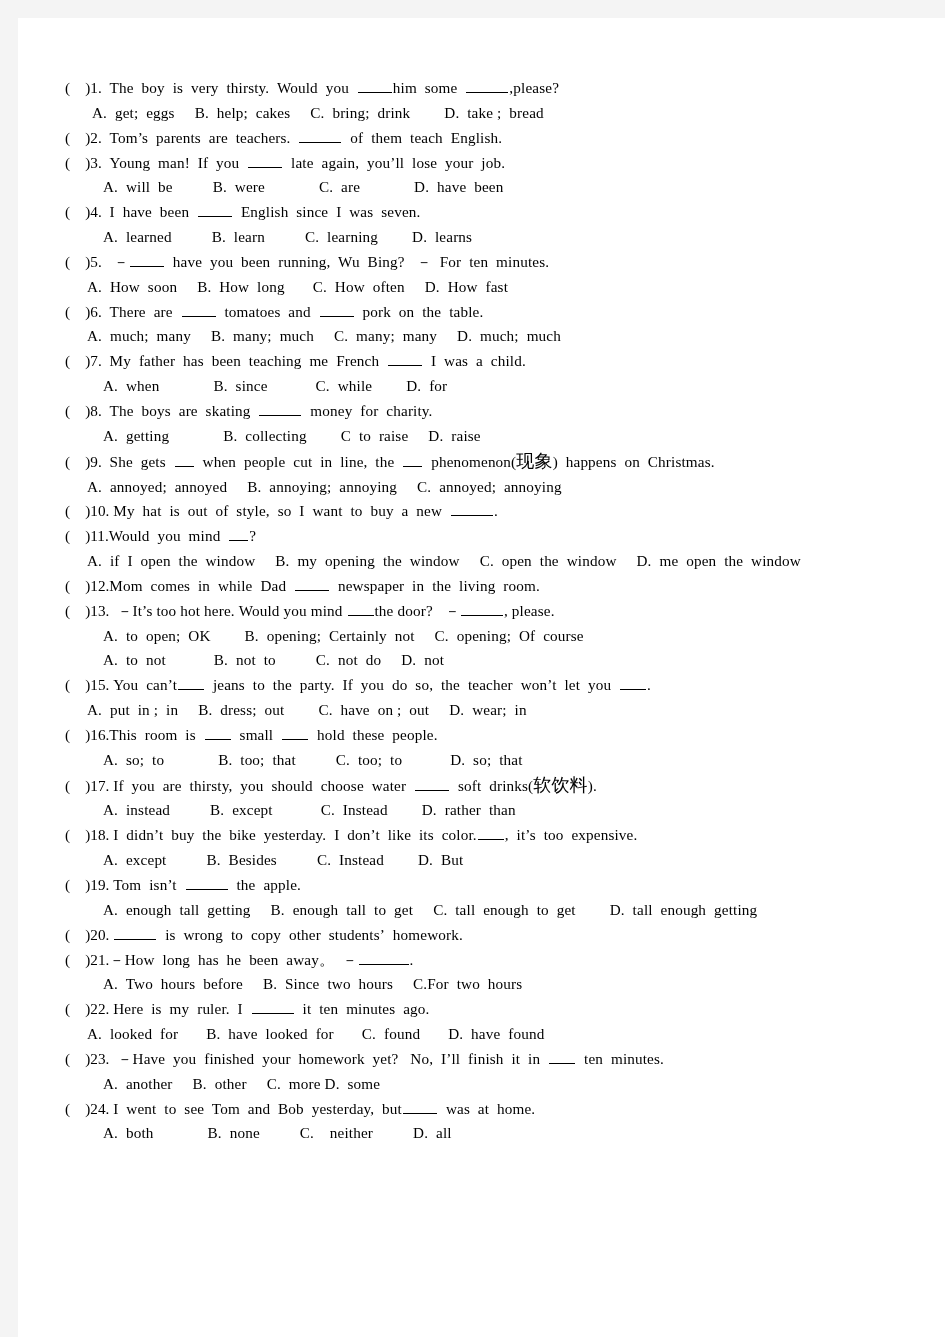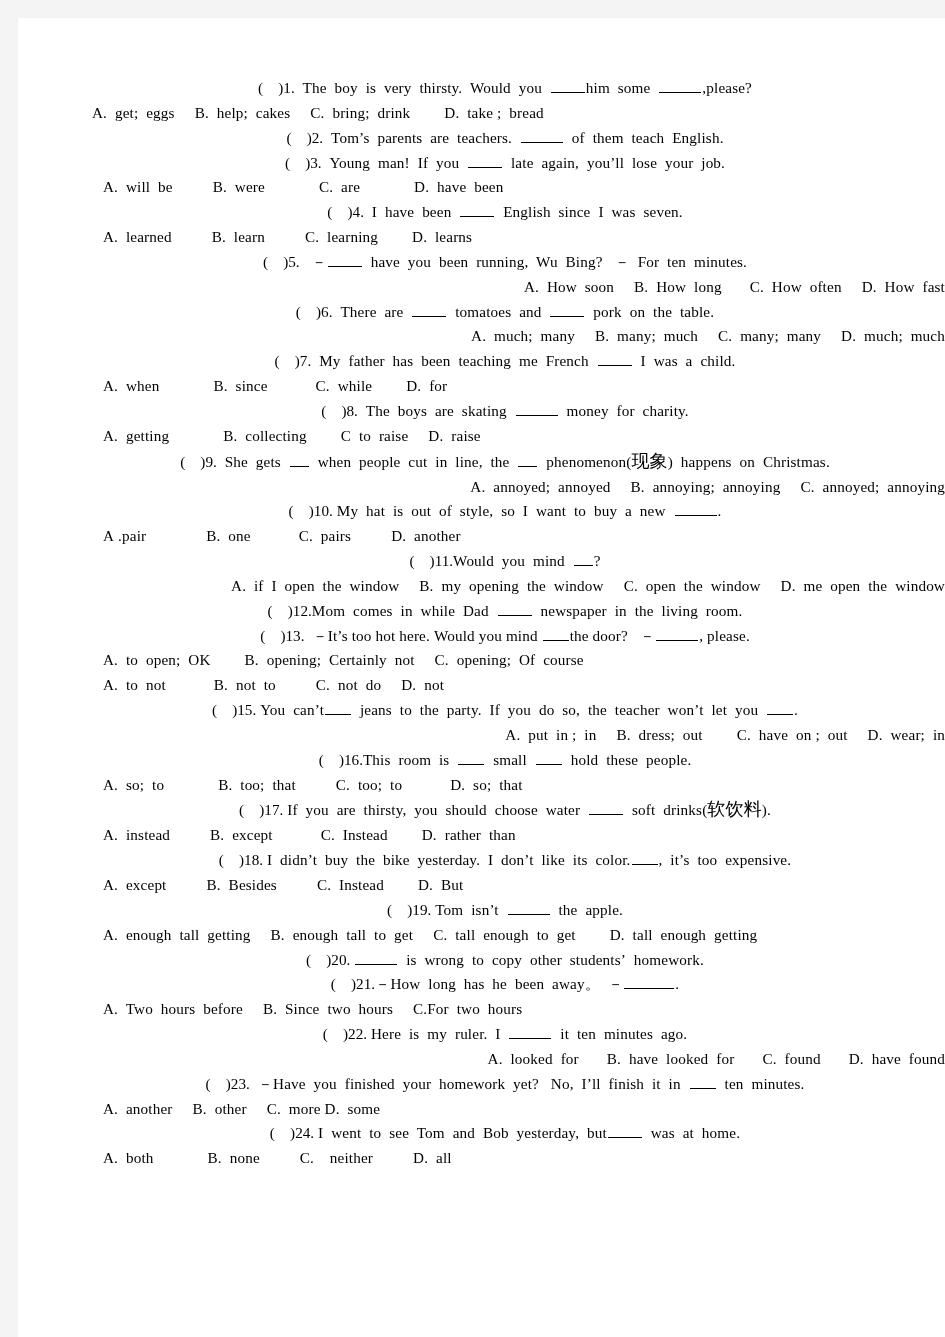--- a/index.html
+++ b/index.html
@@ -31,28 +31,26 @@
   .qline, .optline {
     font-size: 15.2px;
     line-height: 24.85px;
     color: #000000;
     white-space: nowrap;
     letter-spacing: 0.15px;
     font-family: "Liberation Serif", "DejaVu Serif", serif;
   }
   .qline {
     text-indent: 0;
-    text-align: center;
   }
   .optline {
     padding-left: 27px;
   }
   .optline.tight {
     padding-left: 22px;
-    text-align: right;
   }
   .optline.wide {
     padding-left: 38px;
   }
   .paren {
     letter-spacing: 0;
   }
   .blank {
     display: inline-block;
     border-bottom: 1.2px solid #000;
@@ -138,23 +136,20 @@
     <div class="qline">
       <span class="paren">(&nbsp;&nbsp;&nbsp;&nbsp;)9.</span>&nbsp;&nbsp;She&nbsp; gets&nbsp; <span class="blank b-xs"></span>&nbsp; when&nbsp; people&nbsp; cut&nbsp; in&nbsp; line,&nbsp; the&nbsp; <span class="blank b-xs"></span>&nbsp; phenomenon(<span class="cjk">现象</span>)&nbsp; happens&nbsp; on&nbsp; Christmas.
     </div>
     <div class="optline tight">
       <span>A.&nbsp; annoyed;&nbsp; annoyed</span><span class="sp4"></span><span>B.&nbsp; annoying;&nbsp; annoying</span><span class="sp4"></span><span>C.&nbsp; annoyed;&nbsp; annoying</span>
     </div>
 
     <div class="qline">
       <span class="paren">(&nbsp;&nbsp;&nbsp;&nbsp;)10.</span>&nbsp;My&nbsp; hat&nbsp; is&nbsp; out&nbsp; of&nbsp; style,&nbsp; so&nbsp; I&nbsp; want&nbsp; to&nbsp; buy&nbsp; a&nbsp; new&nbsp; <span class="blank b-lg"></span>.
     </div>
-    <div class="optline wide">
-      <span>A&nbsp;.pair</span><span class="sp4"></span><span class="sp4"></span><span class="sp4"></span><span>B.&nbsp; one</span><span class="sp4"></span><span class="sp4"></span><span class="sp2"></span><span>C.&nbsp; pairs</span><span class="sp4"></span><span class="sp4"></span><span>D.&nbsp; another</span>
-    </div>
 
     <div class="qline">
       <span class="paren">(&nbsp;&nbsp;&nbsp;&nbsp;)11.</span>Would&nbsp; you&nbsp; mind&nbsp; <span class="blank b-xs"></span>?
     </div>
     <div class="optline tight">
       <span>A.&nbsp; if&nbsp; I&nbsp; open&nbsp; the&nbsp; window</span><span class="sp4"></span><span>B.&nbsp; my&nbsp; opening&nbsp; the&nbsp; window</span><span class="sp4"></span><span>C.&nbsp; open&nbsp; the&nbsp; window</span><span class="sp4"></span><span>D.&nbsp; me&nbsp; open&nbsp; the&nbsp; window</span>
     </div>
 
     <div class="qline">
       <span class="paren">(&nbsp;&nbsp;&nbsp;&nbsp;)12.</span>Mom&nbsp; comes&nbsp; in&nbsp; while&nbsp; Dad&nbsp; <span class="blank b-md"></span>&nbsp; newspaper&nbsp; in&nbsp; the&nbsp; living&nbsp; room.

